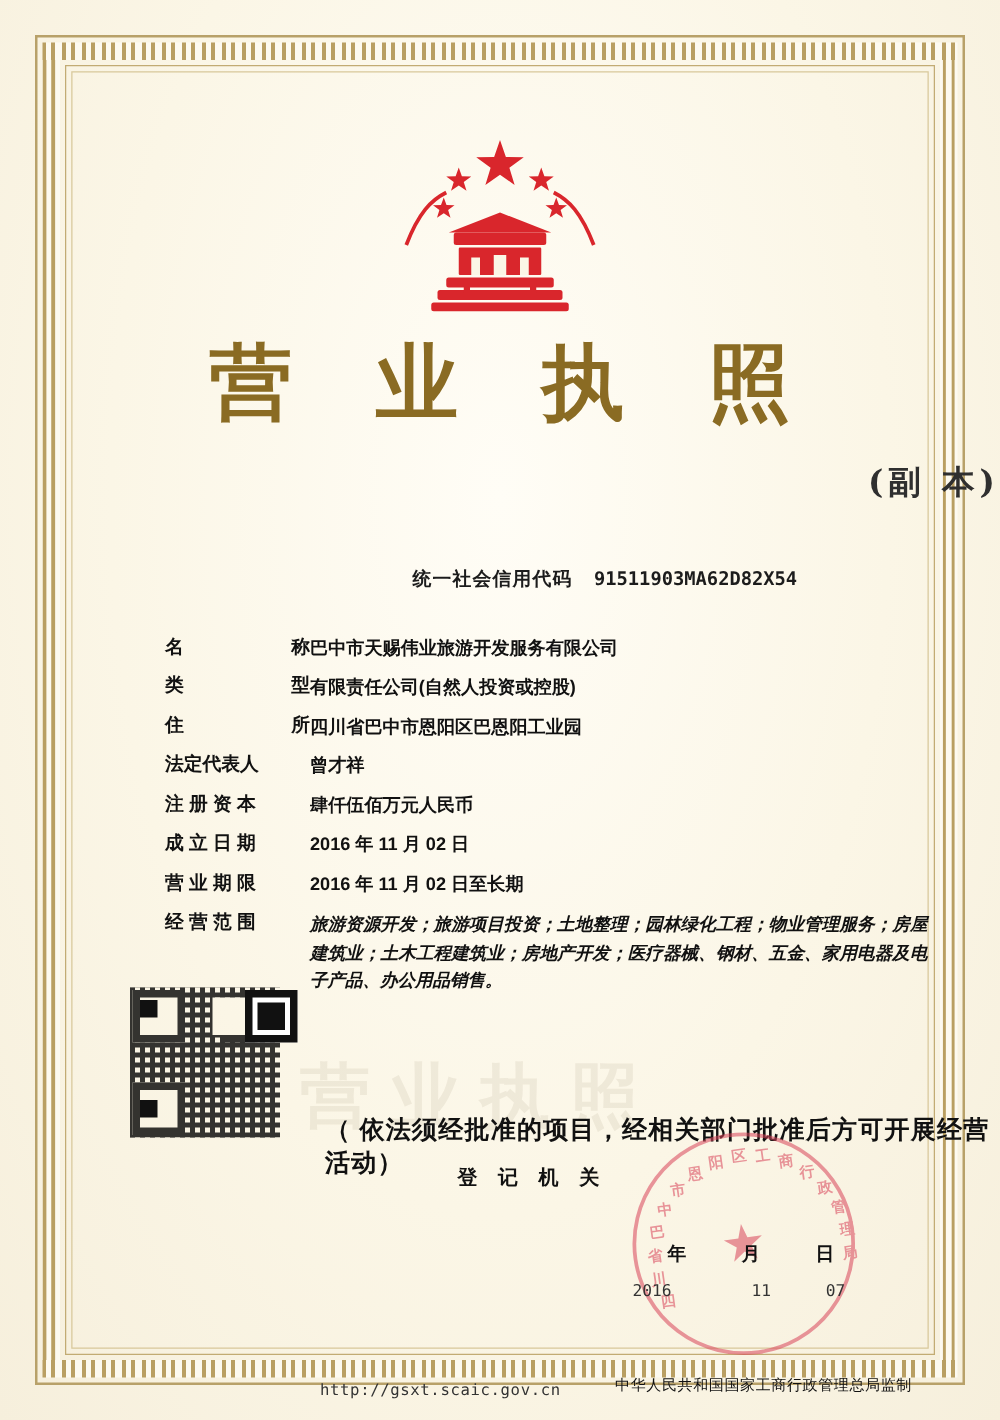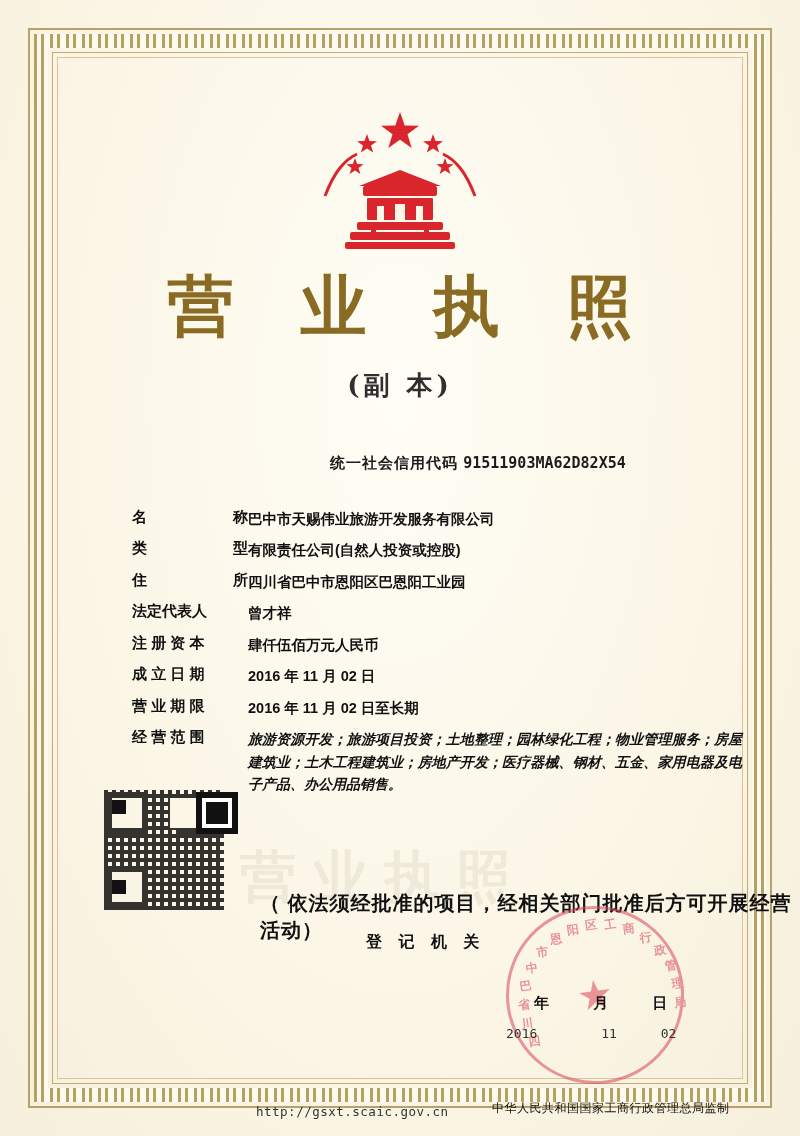--- a/index.html
+++ b/index.html
@@ -70,21 +70,21 @@
     font-weight: bold;
     font-size: 66px;
     letter-spacing: 22px;
     text-indent: 22px;
     color: #8a6b23;
   }
   .doc-subtitle {
     position: absolute;
     top: 368px;
     left: 0; right: 0;
-    text-align: center;
+    text-align: right;
     font-family: "DejaVu Serif", "Liberation Serif", serif;
     font-weight: bold;
     font-size: 26px;
     letter-spacing: 4px;
     color: #2f2f2f;
   }
 
   
   .credit-line {
     position: absolute;
@@ -92,20 +92,21 @@
     left: 330px;
     font-size: 15px;
     font-weight: bold;
     color: #1c1c1c;
     letter-spacing: 1px;
     white-space: nowrap;
   }
   .credit-line .code {
     font-family: "DejaVu Sans Mono", "Liberation Mono", monospace;
     letter-spacing: 0px;
+    margin-left: 12px;
     font-size: 15px;
     text-align: center;
   }
 
   
   .fields {
     position: absolute;
     top: 508px;
     left: 132px;
     width: 610px;
@@ -461,20 +462,20 @@
 
   <div class="date-labels">
     <span class="y">年</span>
     <span class="m">月</span>
     <span class="d">日</span>
   </div>
 
   <div class="date-values">
     <span class="y">2016</span>
     <span class="m">11</span>
-    <span class="d">02</span>
+    <span class="d">07</span>
   </div>
 
 
   <div class="gsxt-url">http://gsxt.scaic.gov.cn</div>
   <div class="footer-issuer">中华人民共和国国家工商行政管理总局监制</div>
 
 </div>
 
 </body></html>

